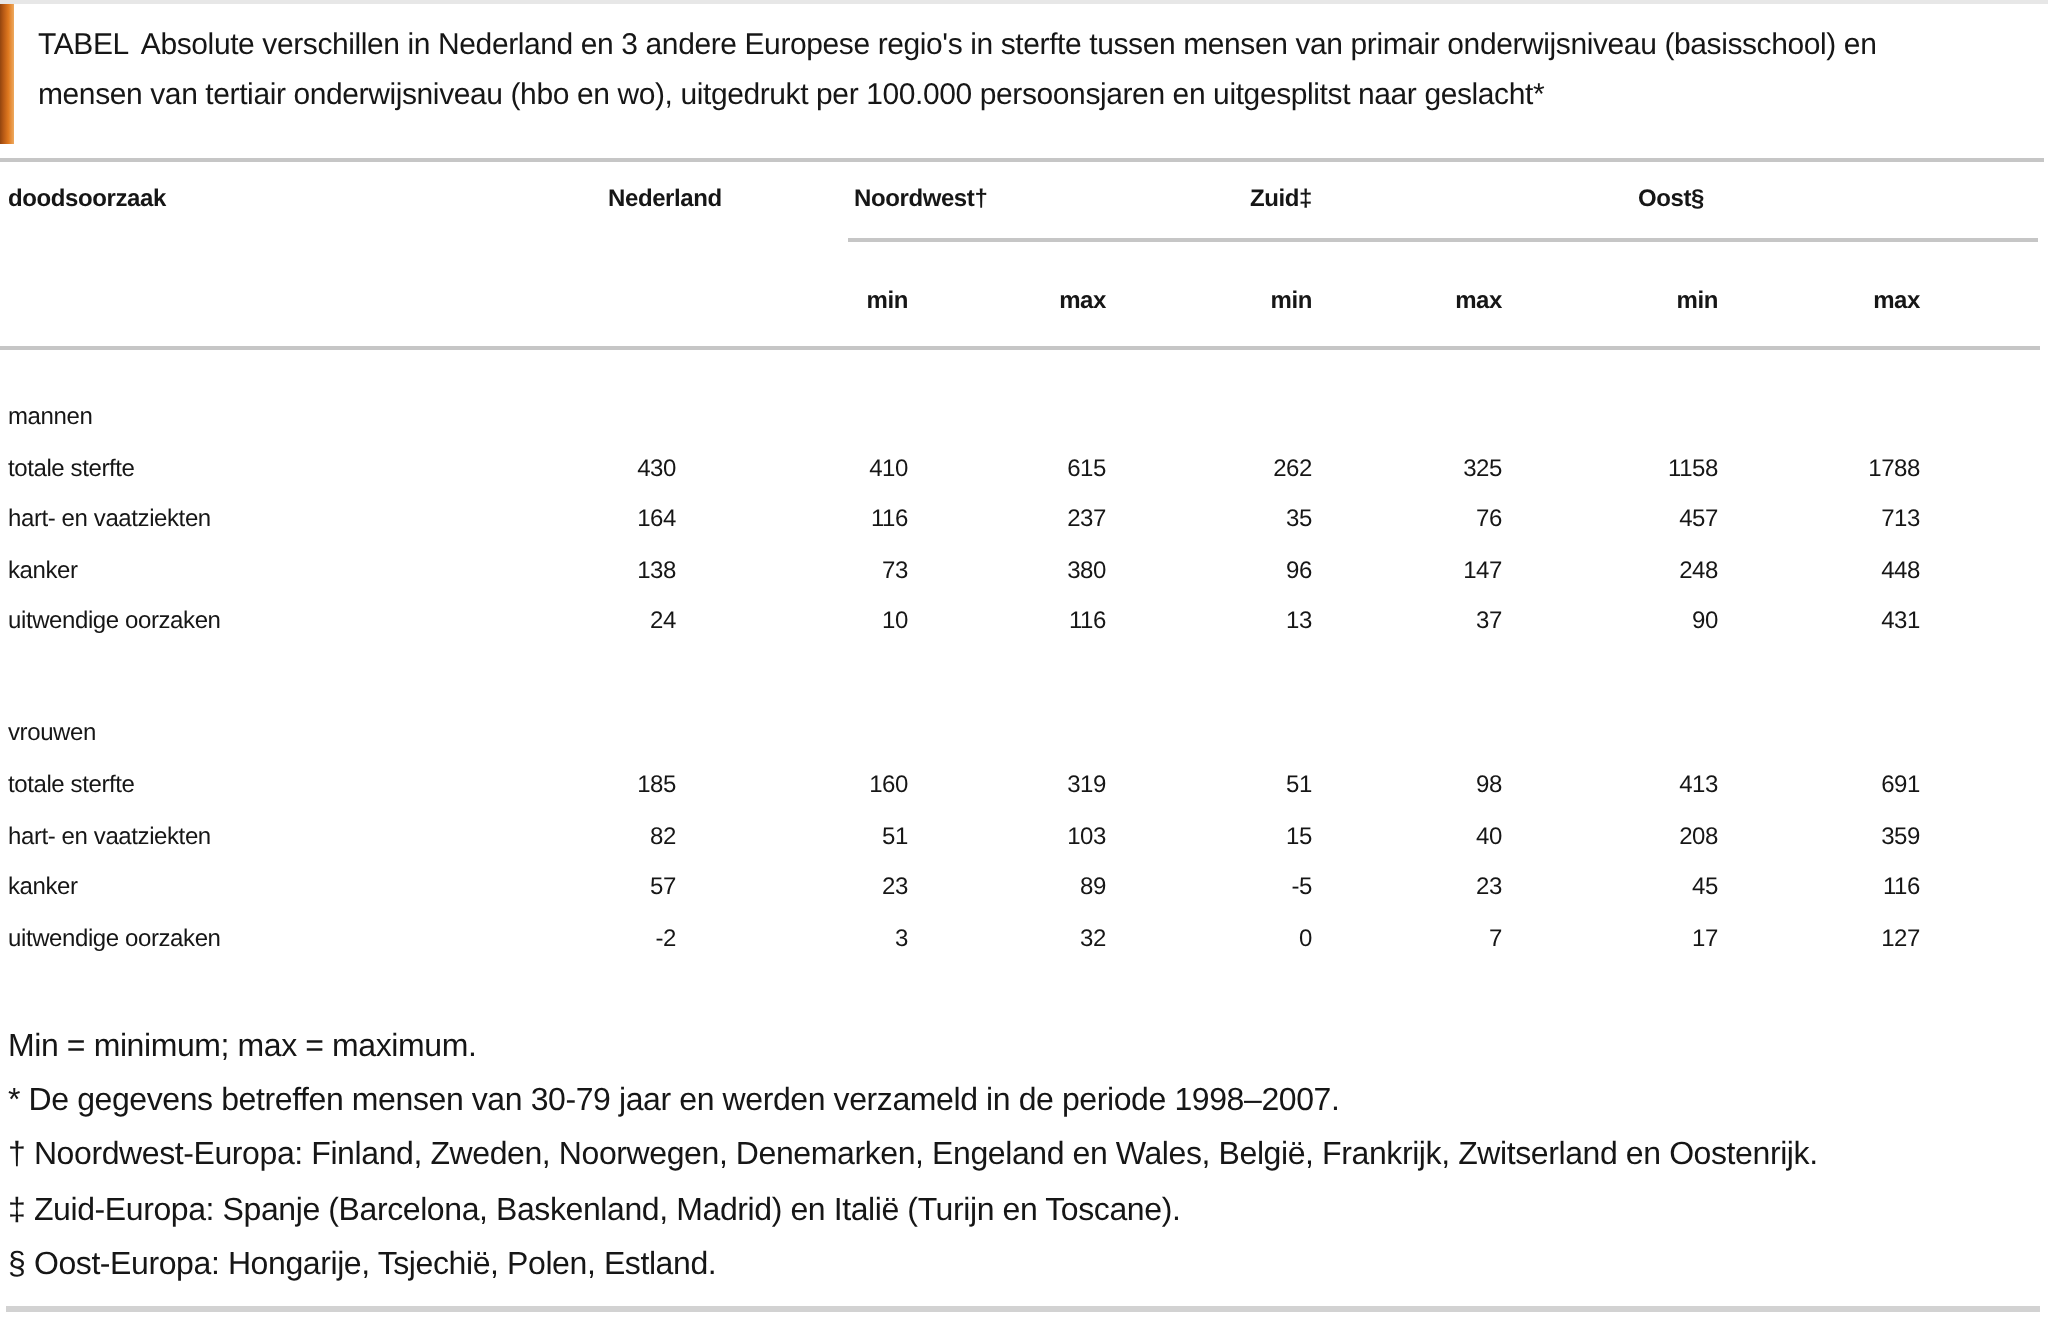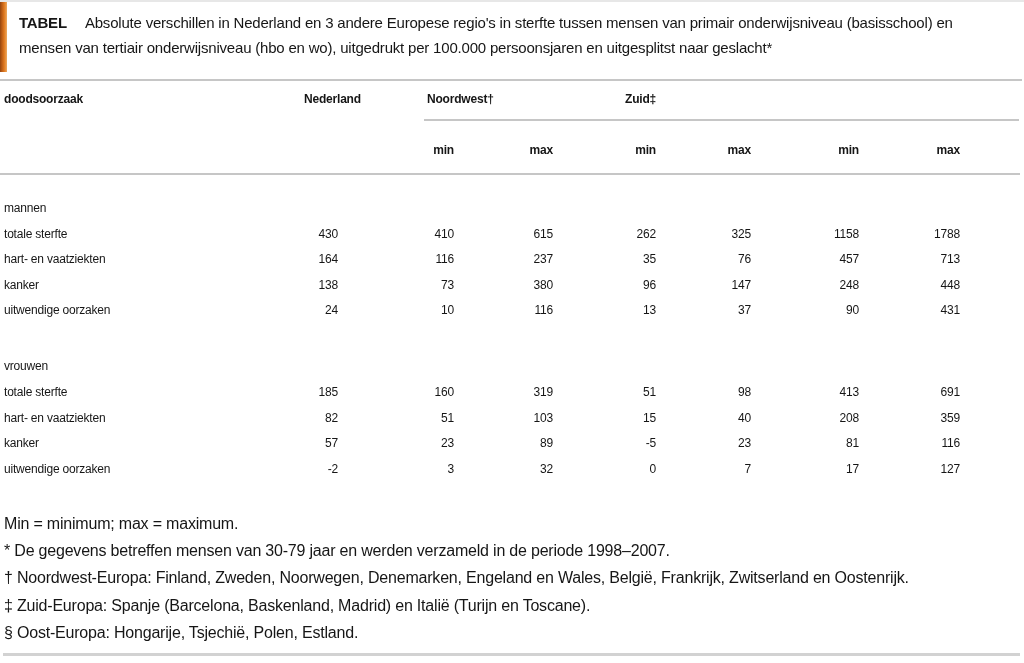--- a/index.html
+++ b/index.html
@@ -20,22 +20,22 @@
   .rule-bottom{left:3px;top:653px;width:1017px;height:3px;background:#d2d2d2;}
 
   .accent-bar{
     position:absolute;left:0;top:2px;width:7px;height:70px;
     background:linear-gradient(to right,#93450f 0%,#b85a15 25%,#e0791f 60%,#edaa60 100%);
   }
   .caption{
     position:absolute;left:19px;top:10px;width:992px;
     font-size:15px;line-height:25px;
   }
-  .caption .cap-tag{font-weight:bold;margin-right:6px;}
-  .caption .cap-text{white-space:pre-line;margin-left:12px;}
+  .caption .cap-tag{font-weight:normal;margin-right:6px;}
+  .caption .cap-text{white-space:pre-line;}
 
   .trow{
     display:grid;
     grid-template-columns:296px 38px 116px 99px 103px 95px 108px 101px 1fr;
     height:25.6px;line-height:25.6px;
     font-size:12px;
   }
   .thead1{position:absolute;left:4px;top:90px;width:1016px;height:18px;line-height:18px;}
   .thead2{position:absolute;left:4px;top:141px;width:1016px;height:18px;line-height:18px;}
   .table-body{position:absolute;left:4px;top:196px;width:1016px;}
@@ -65,20 +65,21 @@
 mensen van tertiair onderwijsniveau (hbo en wo), uitgedrukt per 100.000 persoonsjaren en uitgesplitst naar geslacht*</span>
   </div>
 
   <div class="rule rule-caption"></div>
 
   <div class="trow thead1">
     <div class="cell lbl b">doodsoorzaak</div>
     <div class="cell nlh b">Nederland</div>
     <div class="cell g g-nw b">Noordwest†</div>
     <div class="cell g g-z b">Zuid‡</div>
+    <div class="cell g g-o b">Oost§</div>
     <div class="cell"></div>
   </div>
 
   <div class="rule rule-groups"></div>
 
   <div class="trow thead2">
     <div class="cell"></div>
     <div class="cell"></div>
     <div class="cell num b">min</div>
     <div class="cell num b">max</div>
@@ -164,21 +165,21 @@
         <div class="cell num">359</div>
         <div class="cell"></div>
       </div>
       <div class="trow">
         <div class="cell lbl">kanker</div>
         <div class="cell num">57</div>
         <div class="cell num">23</div>
         <div class="cell num">89</div>
         <div class="cell num">-5</div>
         <div class="cell num">23</div>
-        <div class="cell num">81</div>
+        <div class="cell num">45</div>
         <div class="cell num">116</div>
         <div class="cell"></div>
       </div>
       <div class="trow">
         <div class="cell lbl">uitwendige oorzaken</div>
         <div class="cell num">-2</div>
         <div class="cell num">3</div>
         <div class="cell num">32</div>
         <div class="cell num">0</div>
         <div class="cell num">7</div>

